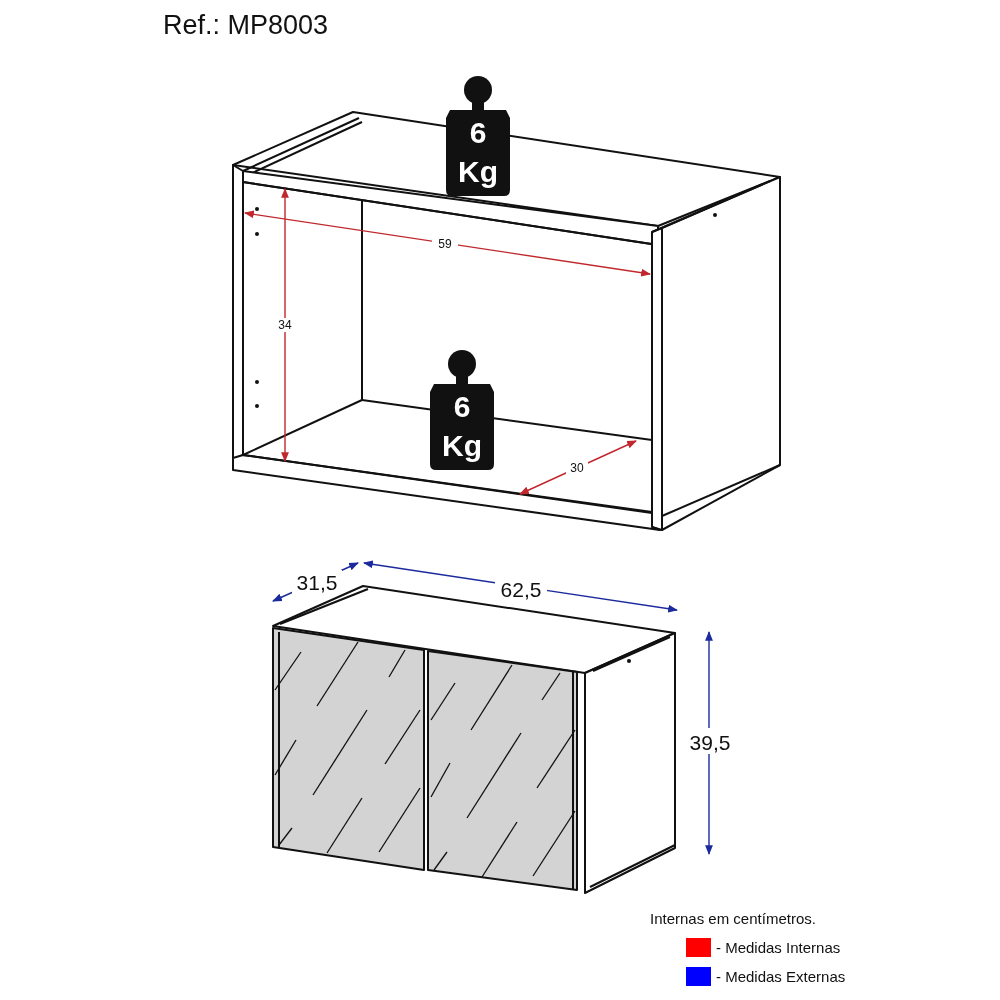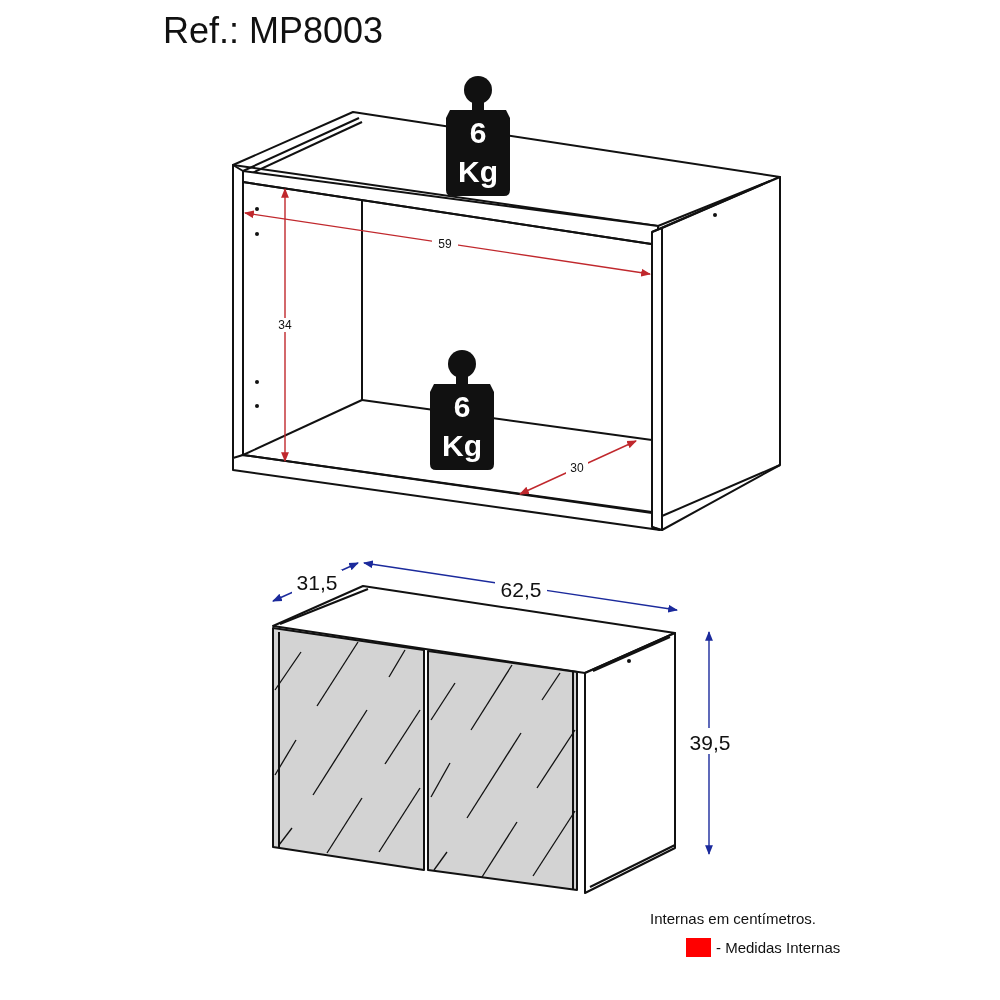--- a/index.html
+++ b/index.html
@@ -1,17 +1,17 @@
 <!DOCTYPE html>
 <html><head>
 <meta charset="utf-8">
 <style>
   html, body { margin:0; padding:0; background:#ffffff; }
   body { width:1000px; height:1000px; position:relative; overflow:hidden; font-family:"Liberation Sans", sans-serif; }
-  .ref { position:absolute; left:163px; top:10px; font-size:36px; color:#111; }
+  .ref { position:absolute; left:163px; top:10px; font-size:27px; color:#111; }
   svg.main { position:absolute; left:0; top:0; }
   .dimtxt { font-family:"Liberation Sans", sans-serif; }
   .legend { position:absolute; left:650px; top:910px; font-size:15px; color:#111; }
   .legend .title { margin-bottom:6px; }
   .legend .row { display:flex; align-items:center; height:29px;padding-left:36px; }
   .legend .sw { width:25px; height:19px; margin-right:5px; display:inline-block; }
 </style>
 </head>
 <body>
 
@@ -143,13 +143,17 @@
   <rect x="685" y="728" width="50" height="26" fill="#fff"></rect>
   <text class="dimtxt" x="710" y="750" font-size="21" text-anchor="middle" fill="#111">39,5</text>
 </svg>
 
 <div class="legend">
   <div class="title">Internas em centímetros.</div>
   <div class="row">
     <span class="sw" style="background:#ff0000"></span>
     <span>- Medidas Internas</span>
   </div>
+  <div class="row">
+    <span class="sw" style="background:#0000ff"></span>
+    <span>- Medidas Externas</span>
+  </div>
 </div>
 
 </body></html>

